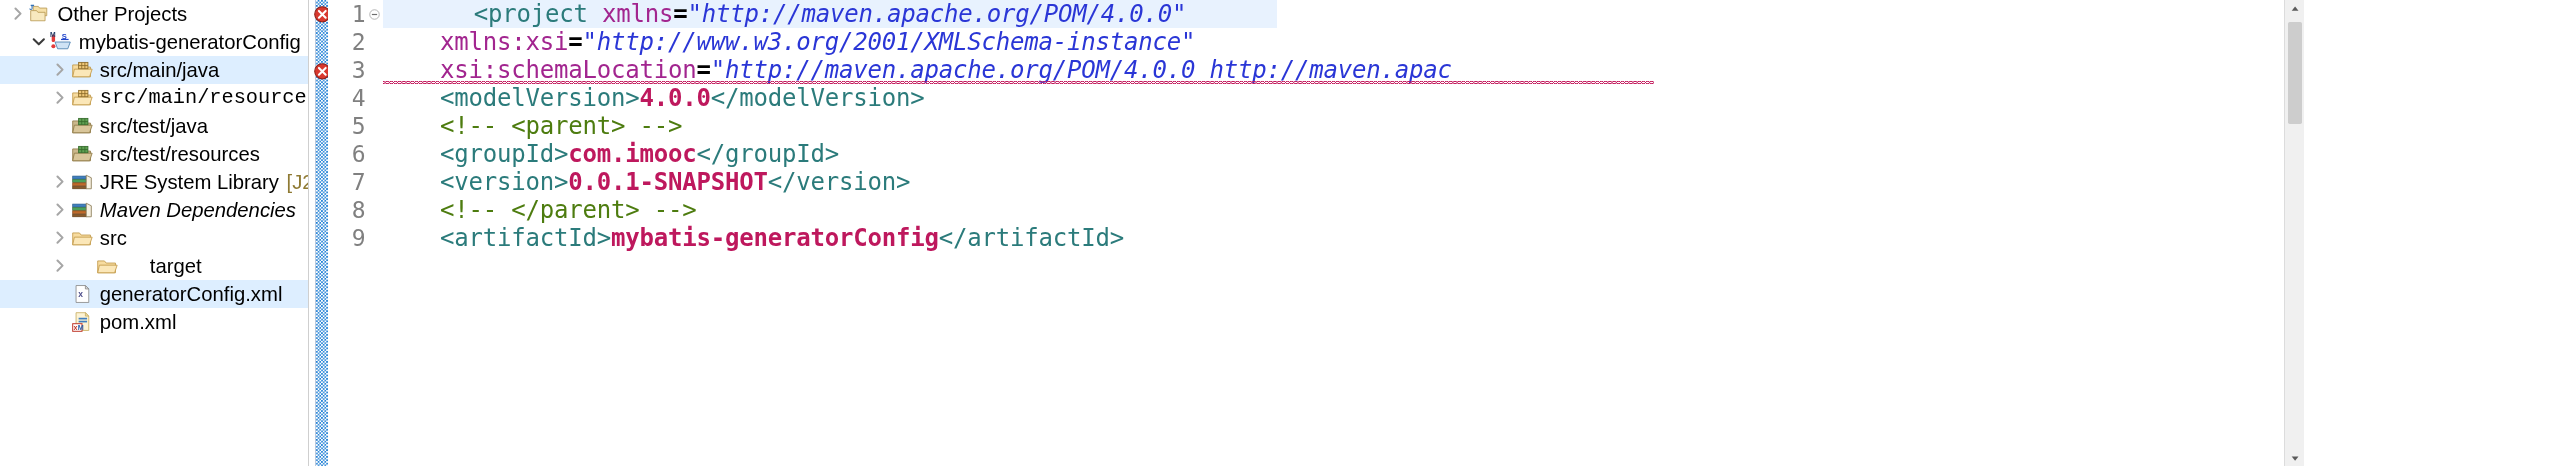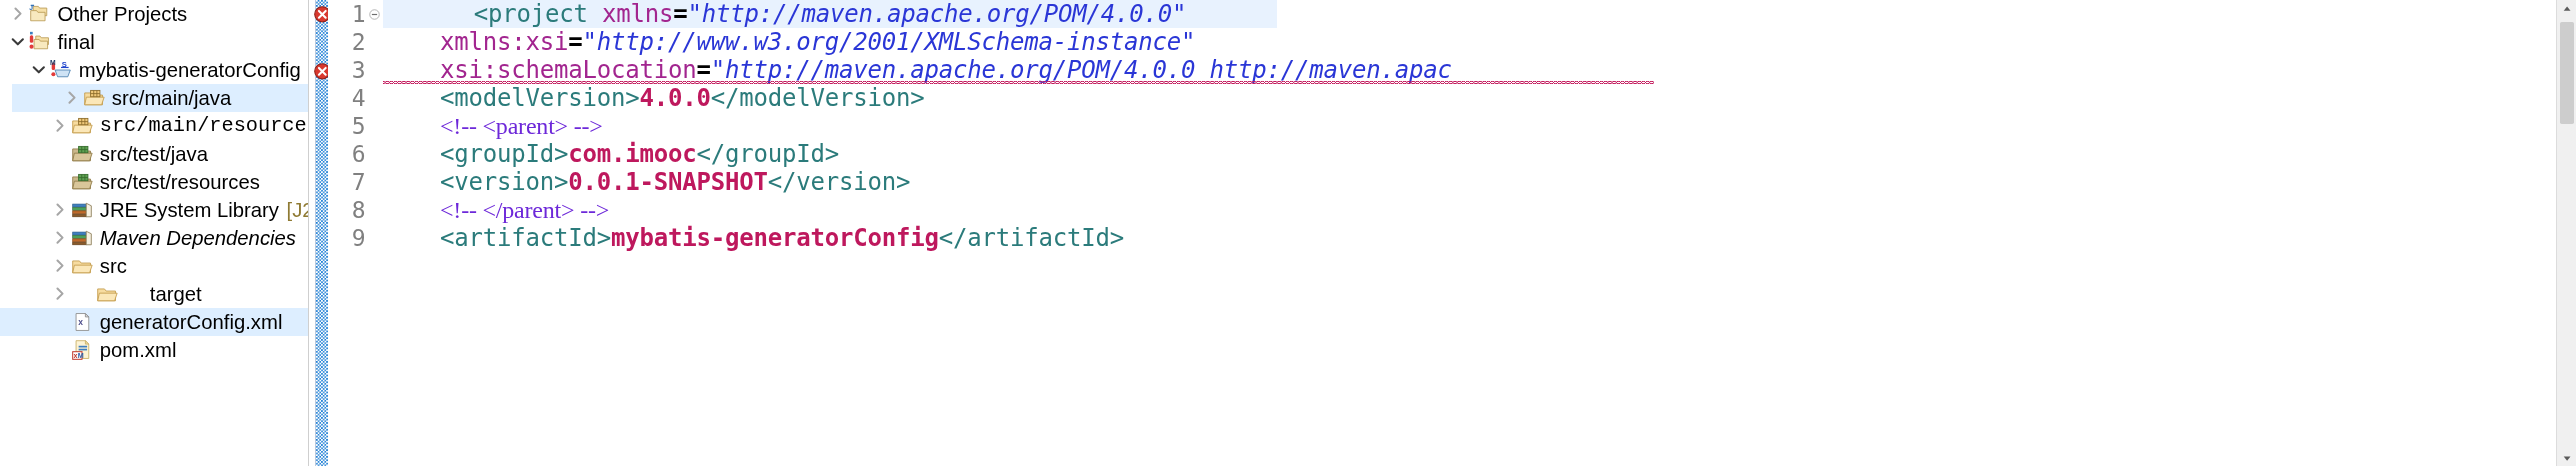--- a/index.html
+++ b/index.html
@@ -2,21 +2,21 @@
 <html style="font-size:13.6px"><head>
 <meta charset="utf-8">
 <style>
   html, body {
     margin: 0; padding: 0;
     background: #ffffff;
     font-family: "Liberation Sans", sans-serif;
   }
   #screen {
     position: relative;
-    width: 2576px;
+    width: 2304px;
     height: 467px;
     overflow: hidden;
     background: #ffffff;
   }
 
   
   #explorer {
     position: absolute;
     left: 0; top: 0;
     width: 308px;
@@ -145,21 +145,21 @@
     position: relative;
   }
   .code-line.current {
     background: #e8f2fe;
   }
   .tok-tag      { color: #2b7b7b; }
   .tok-attr     { color: #a2258f; }
   .tok-eq       { color: #000000; font-weight: 700; }
   .tok-str      { color: #2a36d6; font-style: italic; }
   .tok-text     { color: #be185d; font-weight: 700; }
-  .tok-comment  { color: #6d28d9; font-family: Liberation Serif, serif; }
+  .tok-comment  { color: #4d7c0f; }
   .squiggle {
     position: absolute;
     left: 0;
     bottom: 0px;
     height: 3.4px;
     background-image:
       linear-gradient(45deg, transparent 40%, #c2185b 40%, #c2185b 60%, transparent 60%),
       linear-gradient(-45deg, transparent 40%, #c2185b 40%, #c2185b 60%, transparent 60%);
     background-size: 4.2px 3.4px;
     background-repeat: repeat-x;
@@ -202,56 +202,39 @@
         <span class="icon">
           <svg width="22" height="22" viewBox="0 0 26 26" style="font-size:24px">
             <path d="M5 4 L11 4 L12.5 6 L21 6 L21 15 L5 15 Z" fill="#f6e0a8" stroke="#b99a55" stroke-width="1"></path>
             <path d="M2 9 L9 9 L10.5 11 L19 11 L19 21 L2 21 Z" fill="#f8e9bf" stroke="#b99a55" stroke-width="1"></path>
             <path d="M2 2 L6 2 L6 4 L4.7 3.2 L3.3 4 Z" fill="#2f6fb5"></path>
             <text x="0.4" y="8" font-size="8" font-family="Liberation Sans, sans-serif" fill="#2f6fb5" font-weight="bold">J</text>
           </svg>
         </span>
         <span class="label">Other Projects</span>
       </div>
-      <div class="tree-row" style="padding-left: 6.8px;">
-        <span class="arrow">
-          <svg width="13.6" height="13.6" viewBox="0 0 16 16">
-            <path d="M2 5 L8 11 L14 5" fill="none" stroke="#3a3a3a" stroke-width="2.4" stroke-linecap="round" stroke-linejoin="round"></path>
-          </svg>
-        </span>
-        <span class="icon">
-          <svg width="22" height="22" viewBox="0 0 26 26">
-            <path d="M8 6 L13 6 L14.5 8 L23 8 L23 16 L8 16 Z" fill="#f6e0a8" stroke="#b99a55" stroke-width="1"></path>
-            <path d="M6 10 L12 10 L13.5 12 L22 12 L22 21 L6 21 Z" fill="#f8e9bf" stroke="#b99a55" stroke-width="1"></path>
-            <rect x="1" y="5" width="4" height="9" rx="1.8" fill="#e23b3b"></rect>
-            <circle cx="3" cy="18.5" r="2.4" fill="#e23b3b"></circle>
-            <rect x="1.2" y="1" width="3.2" height="3" fill="#3a7fc1"></rect>
-          </svg>
-        </span>
-        <span class="label">final</span>
-      </div>
       <div class="tree-row" style="padding-left: 28px;">
         <span class="arrow">
           <svg width="13.6" height="13.6" viewBox="0 0 16 16">
             <path d="M2 5 L8 11 L14 5" fill="none" stroke="#3a3a3a" stroke-width="2.4" stroke-linecap="round" stroke-linejoin="round"></path>
           </svg>
         </span>
         <span class="icon">
           <svg width="22" height="22" viewBox="0 0 26 26" style="font-size:24px">
             <path d="M6 13 L24 13 L21 21 L9 21 Z" fill="#cfe3f5" stroke="#4a7fae" stroke-width="1"></path>
             <rect x="2" y="4" width="4" height="9" rx="1.8" fill="#e23b3b"></rect>
             <circle cx="4" cy="18" r="2.4" fill="#e23b3b"></circle>
             <text x="0" y="7" font-size="8" font-family="Liberation Sans, sans-serif" fill="#203a66" font-weight="bold">M</text>
             <text x="14" y="9" font-size="9" font-family="Liberation Sans, sans-serif" fill="#2044cc" font-weight="bold">S</text>
             <line x1="13" y1="10" x2="22" y2="10" stroke="#2044cc" stroke-width="1.4"></line>
           </svg>
         </span>
         <span class="label">mybatis-generatorConfig</span>
       </div>
-      <div class="tree-row selected" style="padding-left: 49px; margin-left: 12px;">
+      <div class="tree-row selected" style="padding-left: 49px;">
         <span class="arrow">
           <svg width="12" height="15.3" viewBox="0 0 14 18">
             <path d="M4 3 L10 9 L4 15" fill="none" stroke="#a6a6a6" stroke-width="2.4" stroke-linecap="round" stroke-linejoin="round"></path>
           </svg>
         </span>
         <span class="icon">
           <svg width="22" height="22" viewBox="0 0 26 26">
             <path d="M2 7 L10 7 L12 9.5 L23 9.5 L23 21 L2 21 Z" fill="#f7dca0" stroke="#c39a4a" stroke-width="1"></path>
             <path d="M4 12 L25 12 L22 21 L2 21 Z" fill="#fbe7b8" stroke="#c39a4a" stroke-width="1"></path>
             <rect x="9" y="4" width="11" height="7.5" fill="#f0c97a" stroke="#8a6a2a" stroke-width="1"></rect>

